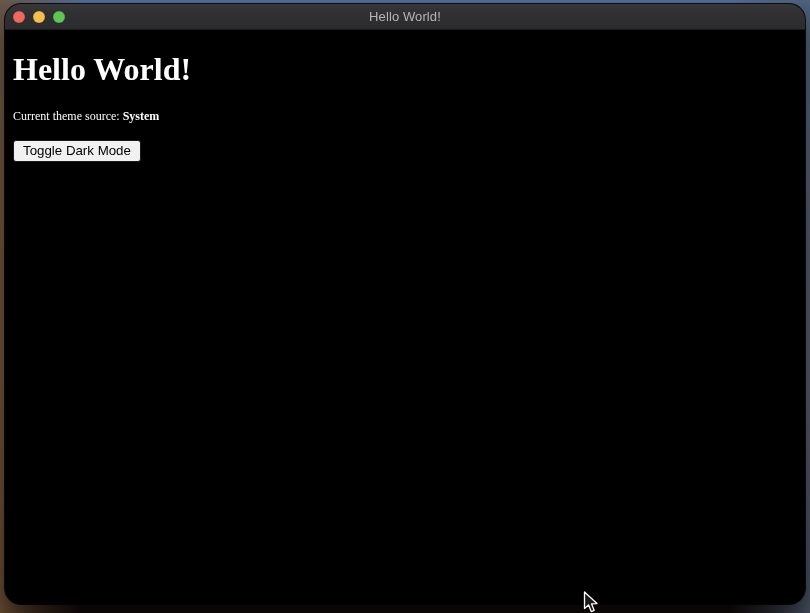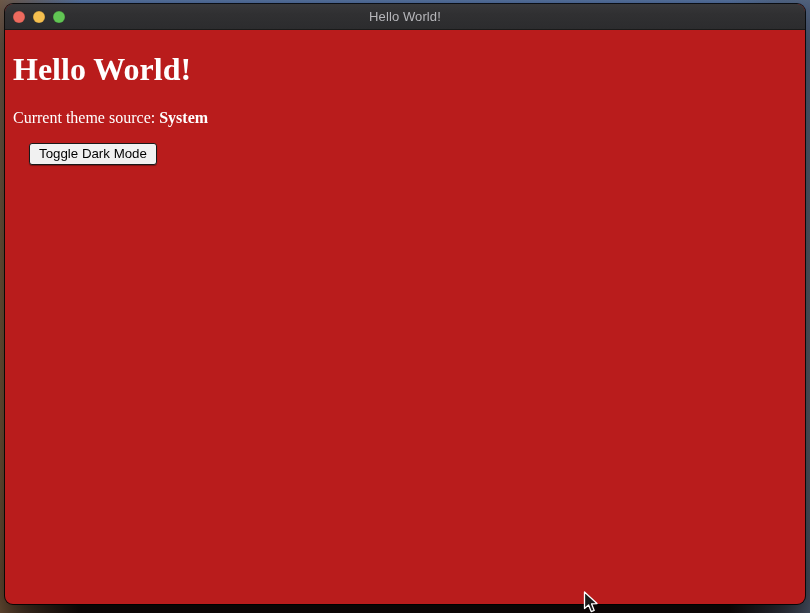--- a/index.html
+++ b/index.html
@@ -14,22 +14,22 @@
       linear-gradient(180deg,
         #5a77a4 0px, #42619a 8px, #5e6b84 110px, #6e5a40 270px,
         #684a2e 430px, #2e1f16 555px, #140c09 598px, #100808 613px);
   }
 
   
   .window {
     position: absolute;
     left: 5px; top: 4px;
     width: 800px; height: 600px;
-    border-radius: 8px;
-    background: #b91c1c;
+    border-radius: 16px;
+    background: #000000;
     box-shadow: 0 0 0 1px rgba(0,0,0,0.85), 0 12px 34px rgba(0,0,0,0.55);
     overflow: hidden;
   }
 
   .titlebar {
     position: relative;
     height: 26px;
     background: linear-gradient(180deg, #373739 0%, #303032 40%, #2c2c2e 100%);
     border-bottom: 1px solid #1a1a1a;
     display: flex;
@@ -65,28 +65,28 @@
   .content h1 {
     font-family: "Liberation Serif", serif;
     font-size: 32px;
     font-weight: bold;
     line-height: 1.15;
     margin: 21px 0;
     color: #ffffff;
   }
   .theme-line {
     font-family: "Liberation Serif", serif;
-    font-size: 16px;
+    font-size: 12px;
     margin: 16px 0;
     color: #ffffff;
   }
   .theme-line strong { font-weight: bold; }
 
   .button-row {
-    margin: 16px 16px;
+    margin: 16px 0;
     display: flex;
     gap: 4px;
   }
   .button-row button {
     font-family: "Liberation Sans", sans-serif;
     font-size: 13.3px;
     color: #000000;
     background: #f1f1f1;
     border: 1px solid #191919;
     border-radius: 3px;

